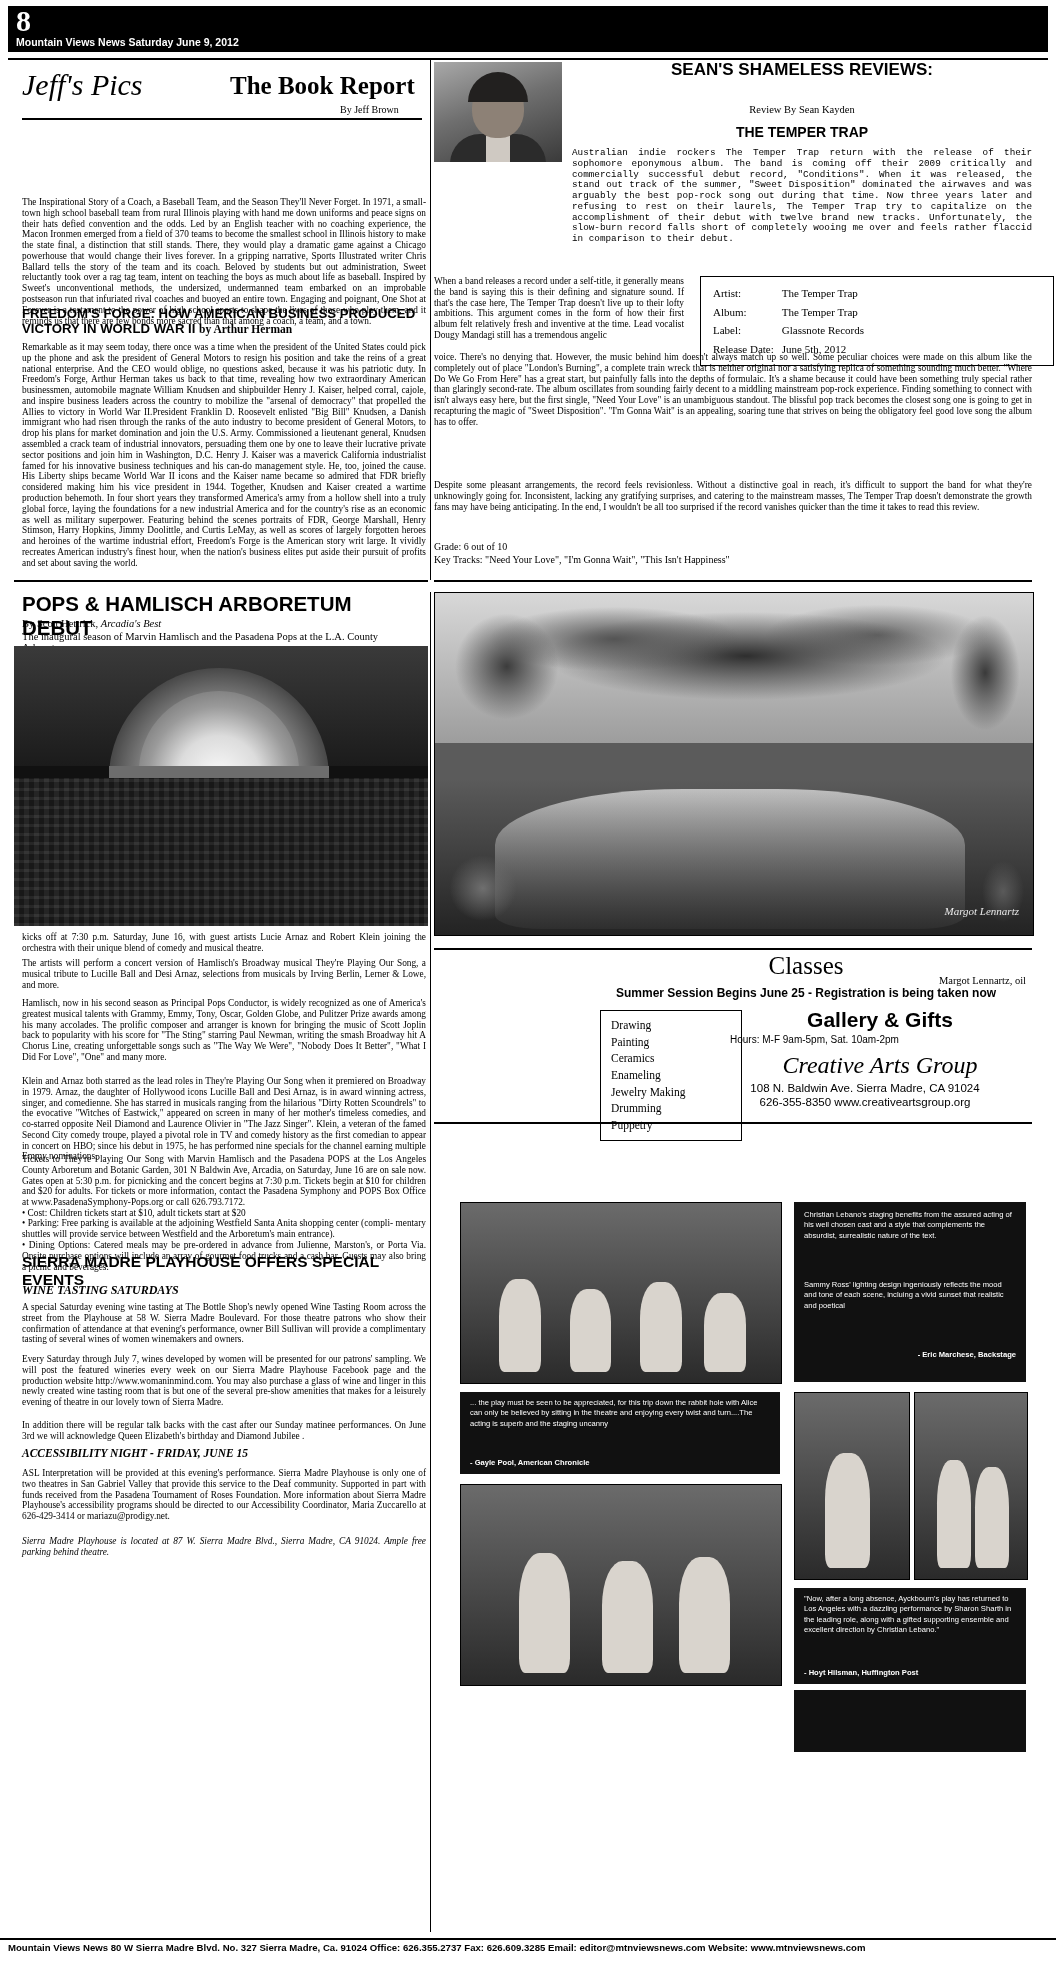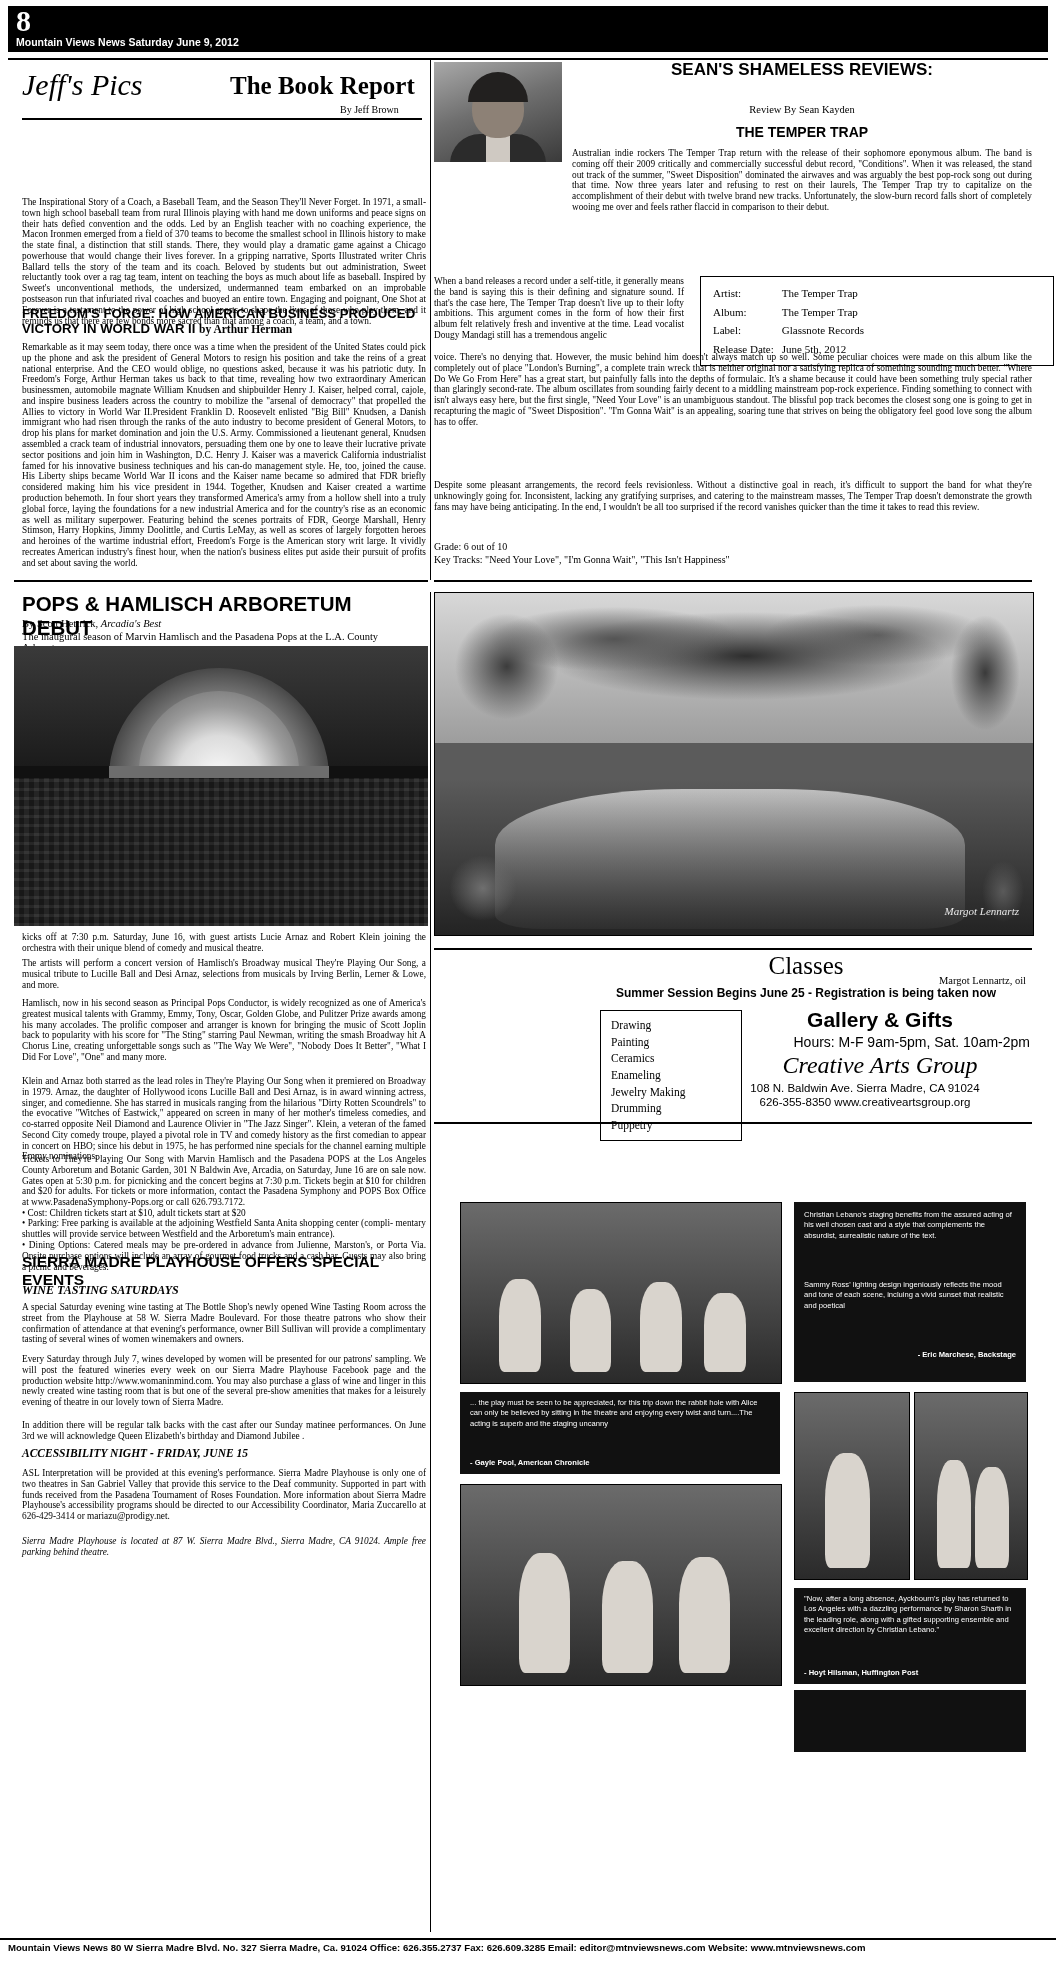--- a/index.html
+++ b/index.html
@@ -32,21 +32,21 @@
   .vline{position:absolute;background:#000;width:1px;}
   #sean-hdr{position:absolute;left:572px;top:60px;width:460px;text-align:center;font-family:"Liberation Sans",sans-serif;font-weight:bold;font-size:17px;line-height:1.2;}
   #sean-by{position:absolute;left:572px;top:104px;width:460px;text-align:center;font-size:10.5px;}
   #temper-hdr{position:absolute;left:572px;top:124px;width:460px;text-align:center;font-family:"Liberation Sans",sans-serif;font-weight:bold;font-size:14px;}
   #sean-photo{position:absolute;left:434px;top:62px;width:128px;height:100px;background:linear-gradient(160deg,#a9a9a9,#6f6f6f 45%,#3a3a3a);overflow:hidden;}
   #sean-photo .face{position:absolute;left:38px;top:16px;width:52px;height:60px;border-radius:50% 50% 45% 45%;background:#8d8176;}
   #sean-photo .hair{position:absolute;left:34px;top:10px;width:60px;height:30px;border-radius:30px 30px 0 0;background:#22201f;}
   #sean-photo .body{position:absolute;left:16px;top:72px;width:96px;height:36px;background:#2b2b2b;border-radius:30px 30px 0 0;}
   #sean-photo .shirt{position:absolute;left:52px;top:74px;width:24px;height:30px;background:#cfc9c2;}
 
-  #sean-p1{position:absolute;left:572px;top:148px;width:460px;}
+  #sean-p1{position:absolute;left:572px;top:148px;width:460px;font-family:Liberation Mono, monospace;}
   #sean-p2{position:absolute;left:434px;top:276px;width:250px;}
   #sean-info{position:absolute;left:700px;top:276px;width:332px;border:1px solid #000;padding:6px 10px;font-size:11px;line-height:1.5;}
   #sean-info td{font-size:11px;padding:0 6px 0 0;}
   #sean-p3{position:absolute;left:434px;top:352px;width:598px;}
   #sean-p4{position:absolute;left:434px;top:480px;width:598px;}
   #sean-grade{position:absolute;left:434px;top:540px;width:598px;font-size:10px;line-height:1.3;}
 
   
   #pops-hdr{position:absolute;left:22px;top:592px;width:404px;font-family:"Liberation Sans",sans-serif;font-weight:bold;font-size:20.5px;}
   #pops-by{position:absolute;left:22px;top:618px;width:404px;font-size:10.5px;}
@@ -77,21 +77,21 @@
   #painting .p-bank{position:absolute;left:0;top:186px;width:598px;height:156px;background:
      radial-gradient(closest-side at 8% 70%, #6f6f6f 0%, rgba(111,111,111,0) 70%),
      radial-gradient(closest-side at 95% 72%, #5a5a5a 0%, rgba(90,90,90,0) 70%),
      linear-gradient(rgba(40,40,40,0), rgba(25,25,25,.85));}
   #painting .p-sig{position:absolute;right:14px;bottom:18px;color:#e9e9e9;font-style:italic;font-size:11px;font-family:"Liberation Serif",serif;}
   #paint-credit{position:absolute;left:434px;top:938px;width:598px;text-align:right;font-size:10.5px;padding-right:6px;box-sizing:border-box;margin-top:37px;}
   #classes-title{position:absolute;left:580px;top:952px;width:452px;text-align:center;font-size:25px;font-family:"Liberation Serif",serif;}
   #classes-sub{position:absolute;left:580px;top:986px;width:452px;text-align:center;font-size:12px;font-family:"Liberation Sans",sans-serif;font-weight:bold;}
   #classes-list{position:absolute;left:600px;top:1010px;width:120px;border:1px solid #000;padding:6px 10px;font-size:11.5px;line-height:1.45;font-family:"Liberation Serif",serif;}
   #gallery-title{position:absolute;left:730px;top:1008px;width:300px;text-align:center;font-size:21px;font-family:"Liberation Sans",sans-serif;font-weight:bold;}
-  #gallery-hours{position:absolute;left:730px;top:1034px;width:300px;text-align:right;font-size:14px;font-family:"Liberation Sans",sans-serif;}
+  #gallery-hours{position:absolute;left:730px;top:1034px;width:300px;text-align:left;font-size:10px;font-family:"Liberation Sans",sans-serif;}
   #cag-name{position:absolute;left:730px;top:1052px;width:300px;text-align:center;font-size:24px;font-family:"Liberation Serif",serif;font-style:italic;}
   #cag-addr{position:absolute;left:700px;top:1082px;width:330px;text-align:center;font-size:11.5px;font-family:"Liberation Sans",sans-serif;}
   #cag-phone{position:absolute;left:700px;top:1096px;width:330px;text-align:center;font-size:11.5px;font-family:"Liberation Sans",sans-serif;}
 
   
   #wim{position:absolute;left:434px;top:1122px;width:598px;height:810px;border-top:2px solid #000;}
   .wim-photo{position:absolute;background:#2e2e2e;overflow:hidden;border:1px solid #000;}
   .wp-bg{position:absolute;left:0;top:0;right:0;bottom:0;background:linear-gradient(#6b6b6b,#2a2a2a);}
   .wp-fig{position:absolute;bottom:6%;width:13%;height:52%;background:#d9d4cd;border-radius:40% 40% 12% 12%;}
   .quote{position:absolute;color:#fff;font-family:"Liberation Sans",sans-serif;font-size:7.6px;line-height:1.35;}

